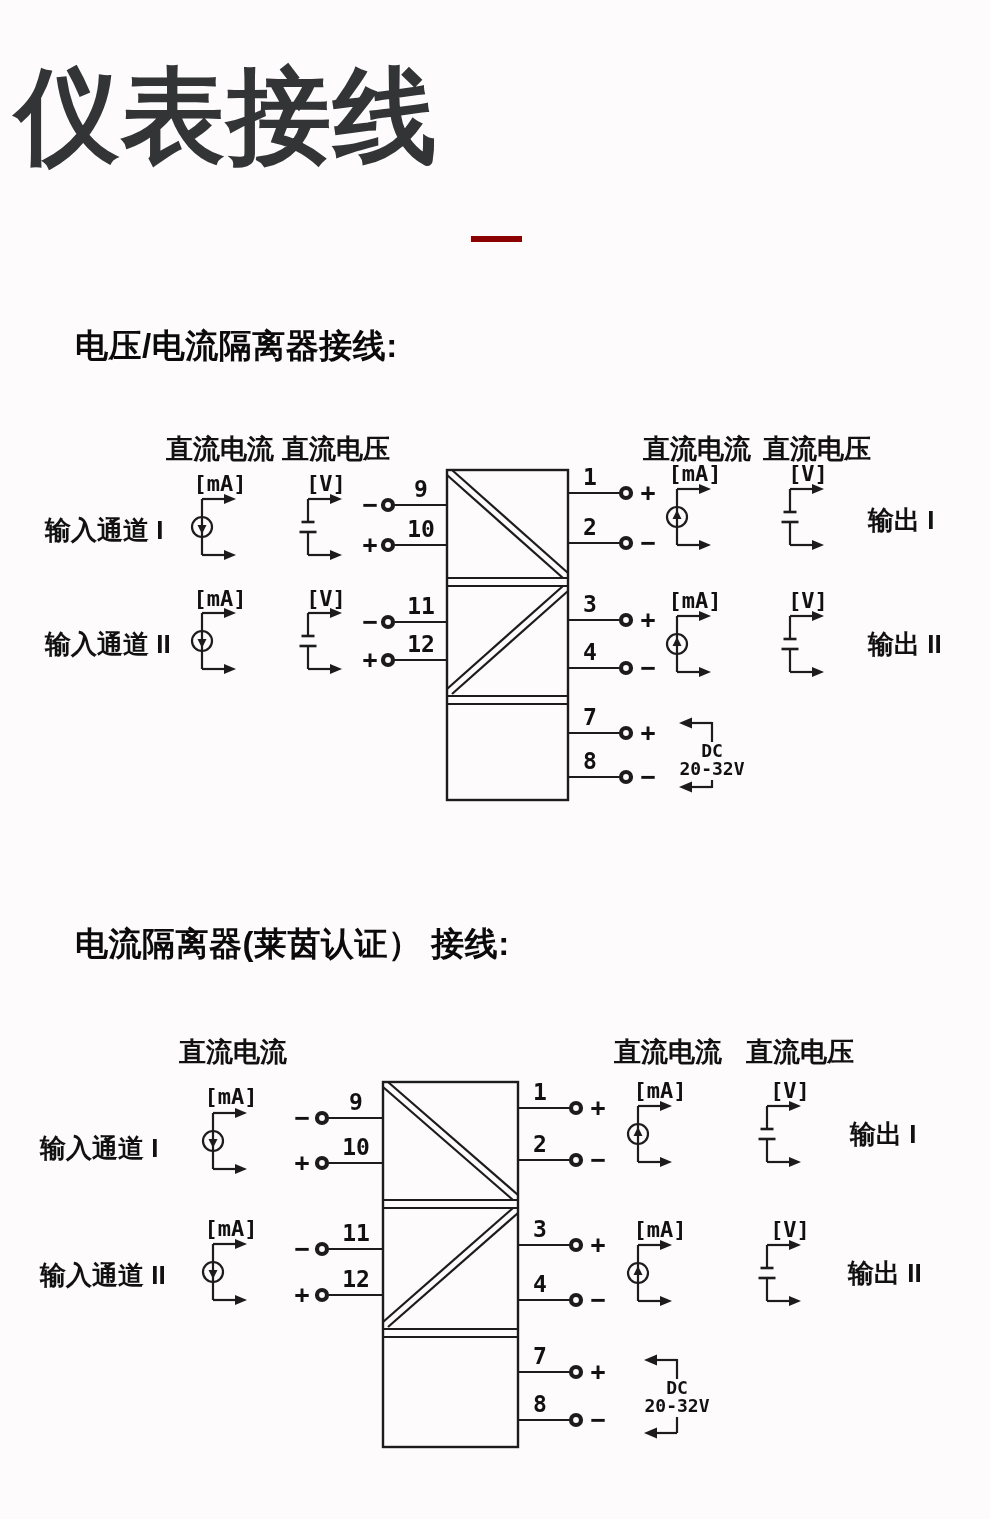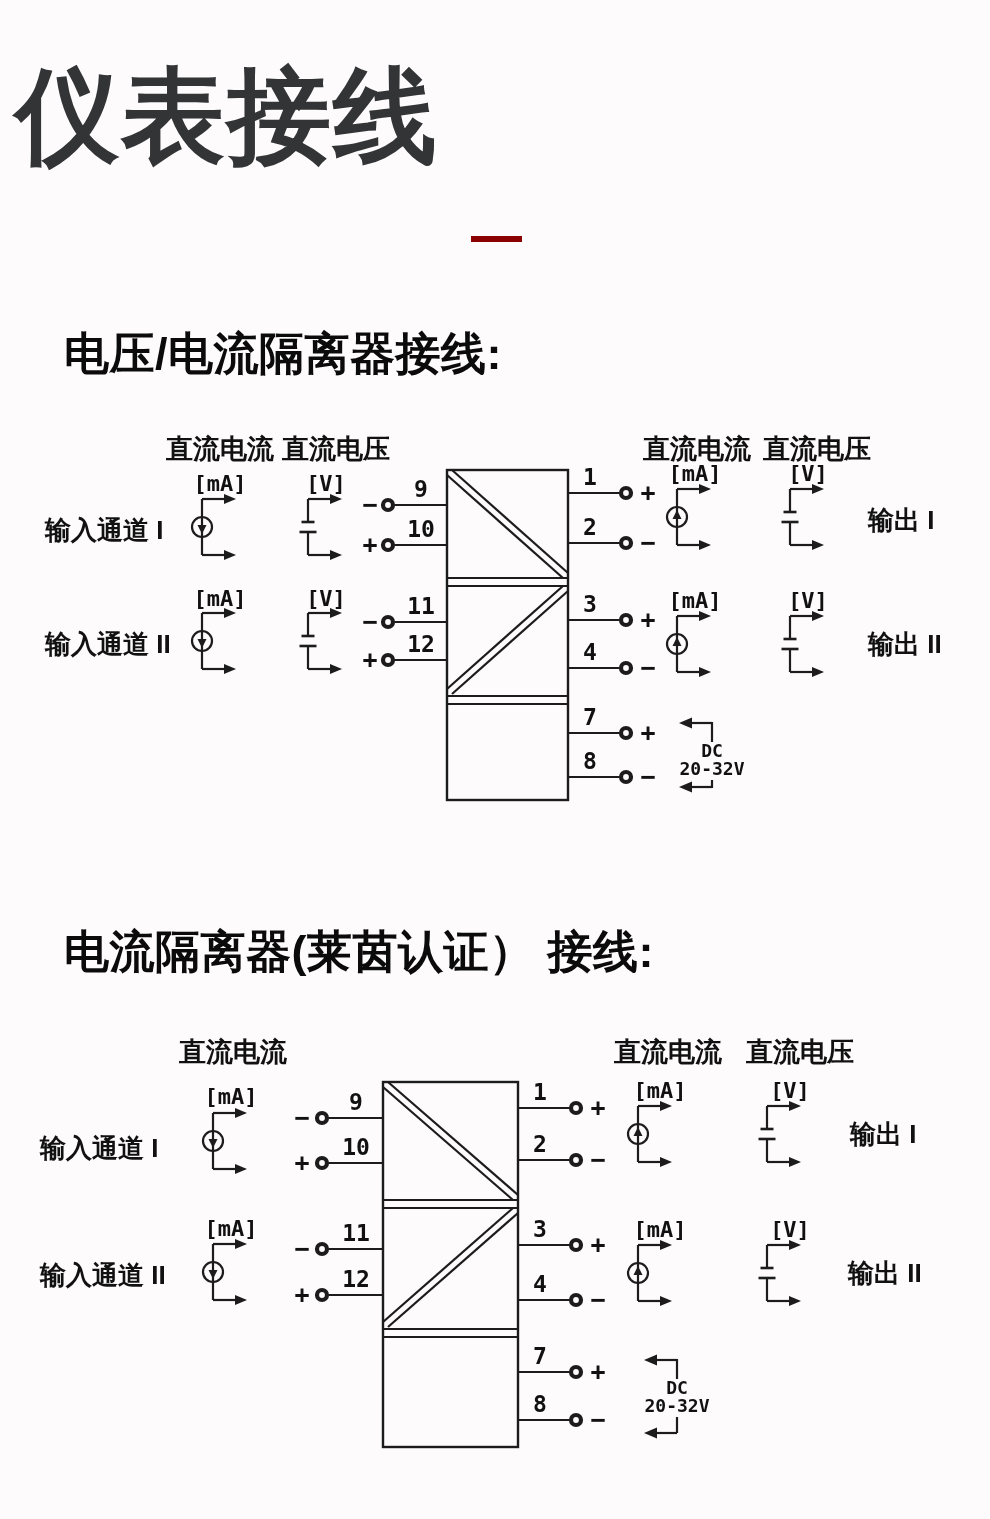--- a/index.html
+++ b/index.html
@@ -11,22 +11,22 @@
   .title {
     position:absolute; top:48px; left:0; width:990px; margin:0;
     text-align:left; font-size:104px; font-weight:800;
     letter-spacing:2px; color:#333436;padding-left:15px;
   }
   .accent-dash {
     position:absolute; top:236px; left:471px; width:51px; height:6px;
     background:#8B0000;
   }
   .sec-heading {
-    position:absolute; left:64px; margin:0;
-    font-size:45px; font-weight:700; color:#0b0b0b; letter-spacing:0.5px;
+    position:absolute; left:75px; margin:0;
+    font-size:33px; font-weight:700; color:#0b0b0b; letter-spacing:0.5px;
   }
   #sec1 { top:324px; }
   #sec2 { top:922px;text-align:right; }
   svg { position:absolute; left:0; }
   #diagram1 { top:400px; }
   #diagram2 { top:1020px; }
 
   .ln   { stroke:#1c1c1c; stroke-width:2.2; fill:none; }
   .box  { stroke:#1c1c1c; stroke-width:2.4; fill:none; }
   .term { stroke:#1c1c1c; stroke-width:4.2; fill:#fdfbfb; }

